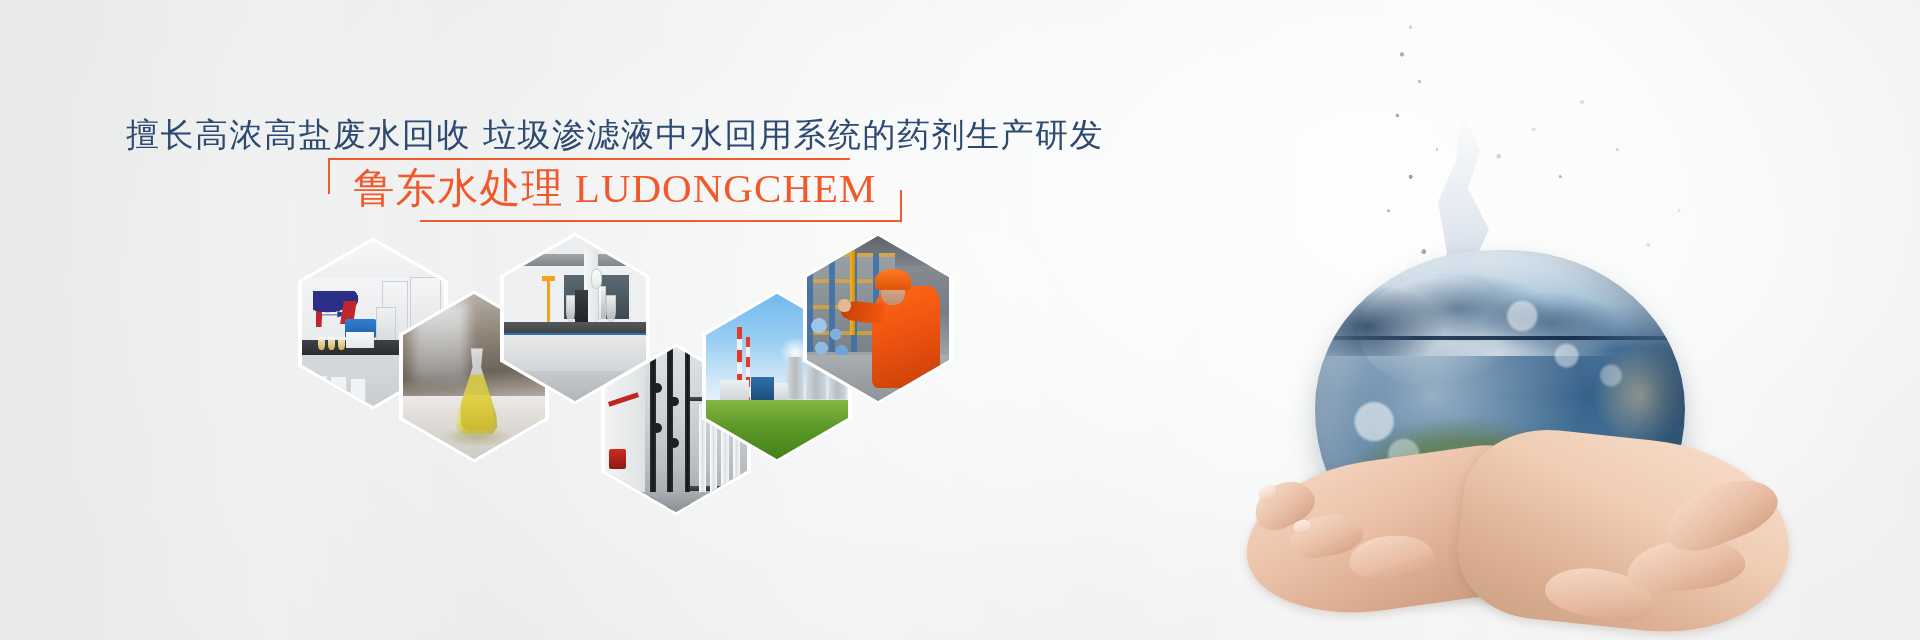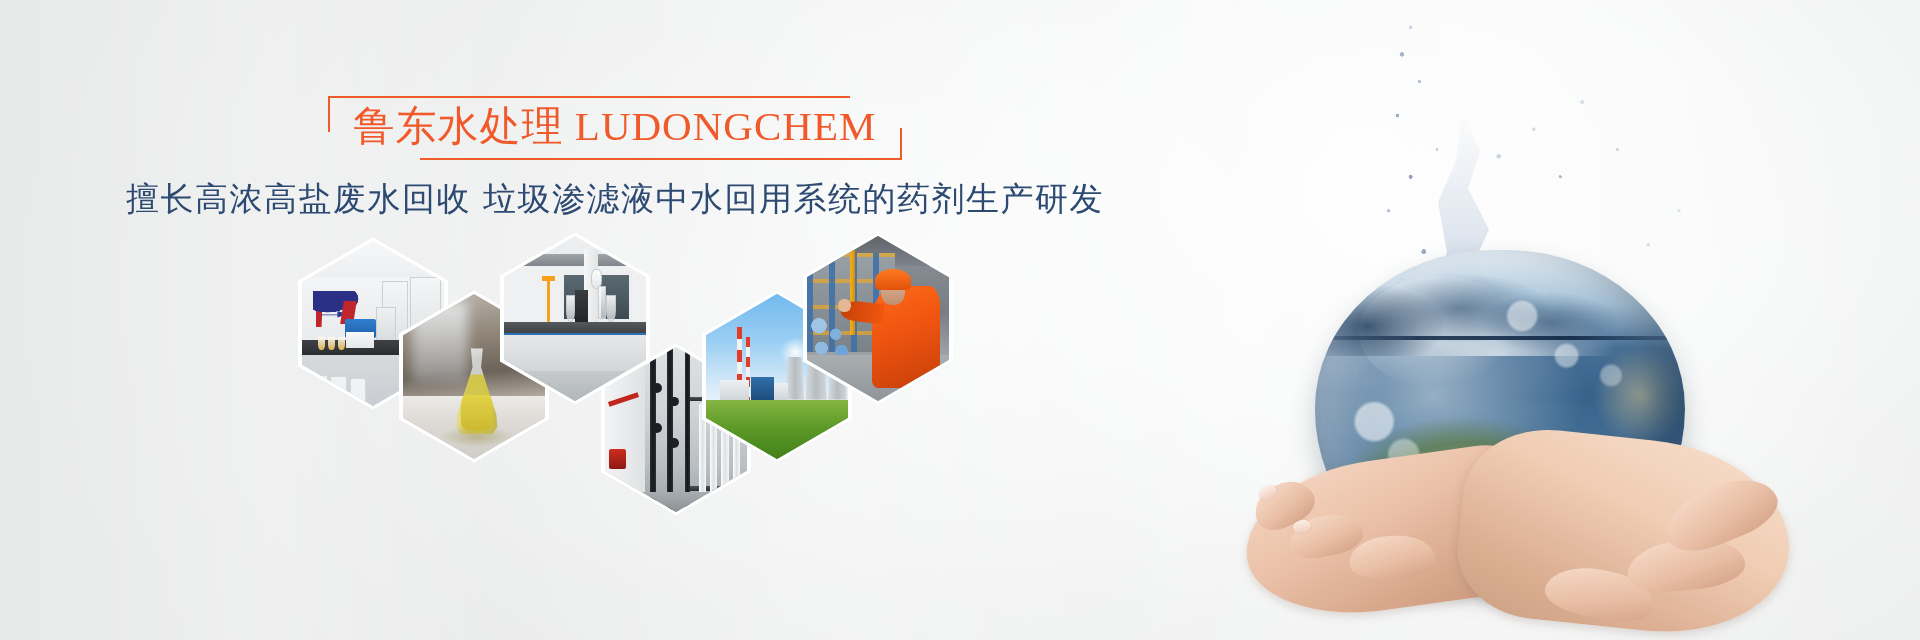--- a/index.html
+++ b/index.html
@@ -415,24 +415,24 @@
 </style>
 </head>
 <body>
 
 <div id="banner">
 
   <div id="bg-sheen"></div>
   <div id="bg-vig"></div>
 
   <div id="text-block">
+    <div id="subtitle-text">擅长高浓高盐废水回收 垃圾渗滤液中水回用系统的药剂生产研发</div>
     <div id="title-wrap">
       <div id="title-text">鲁东水处理 LUDONGCHEM</div>
     </div>
-    <div id="subtitle-text">擅长高浓高盐废水回收 垃圾渗滤液中水回用系统的药剂生产研发</div>
   </div>
 
   <div id="hex-cluster">
 
     <div class="hex" id="hex1">
       <div class="ring"></div>
       <div class="photo">
         <div class="scene lab1">
           <div class="ceiling"></div>
             <div class="wall"></div>

